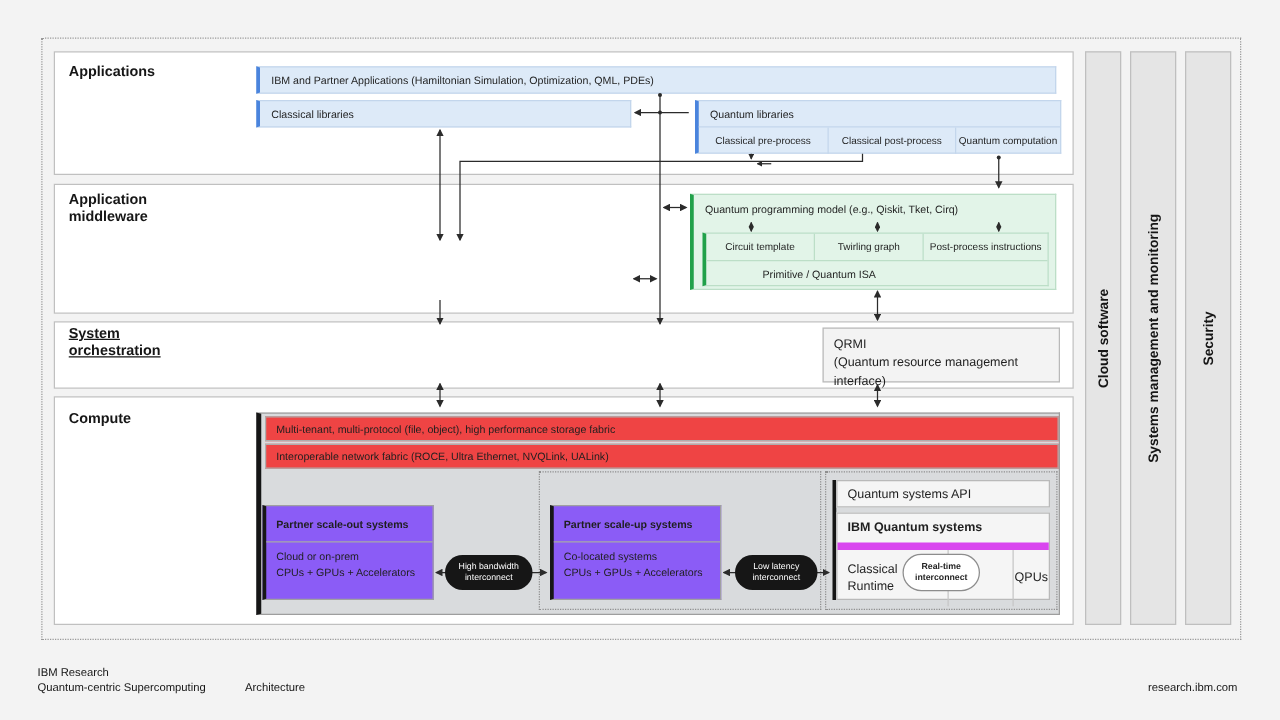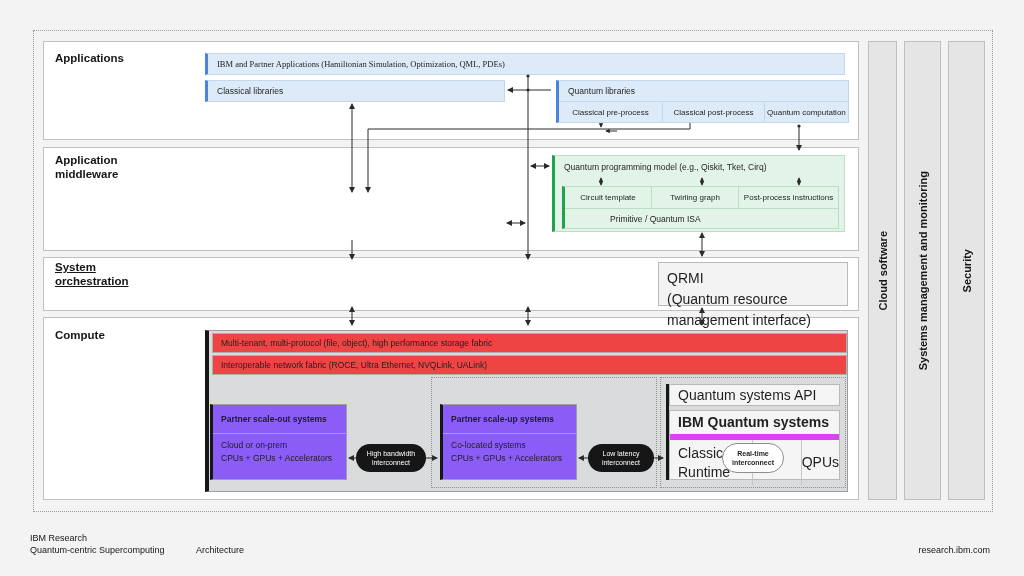--- a/index.html
+++ b/index.html
@@ -10,21 +10,21 @@
   .section{background:#ffffff;border:1px solid #c0c0c0;}
   .seclbl{font-weight:bold;font-size:11.5px;color:#161616;line-height:1.25;}
   .bluebox{background:#ddeaf8;border:1px solid #c3d6ec;border-left:3px solid #4a84dd;
            display:flex;align-items:center;padding-left:9px;font-size:8.5px;}
   .bluewrap{background:#ddeaf8;border:1px solid #c3d6ec;border-left:3px solid #4a84dd;}
   .greenwrap{background:#e2f4e8;border:1px solid #bcdec7;border-left:3px solid #21a14a;}
   .row{display:flex;align-items:center;padding-left:9px;font-size:8.5px;}
   .cellrow{display:flex;font-size:8px;}
   .cell{display:flex;align-items:center;justify-content:center;white-space:nowrap;}
   .greybox{background:#f1f1f1;border:1px solid #b9b9b9;border-left:3px solid #161616;}
-  .plainbox{background:#f3f3f3;border:1px solid #b9b9b9;font-size:14px;line-height:1.5;}
+  .plainbox{background:#f3f3f3;border:1px solid #b9b9b9;font-size:10px;line-height:1.5;}
   .compute{background:#d9dbdd;border:1px solid #9e9e9e;border-left:4px solid #161616;}
   .fabric{background:#ef4444;border:1px solid #adadad;display:flex;align-items:center;
           padding-left:8px;font-size:8.5px;}
   .dotted{border:1px dotted #8f8f8f;}
   .whitebox{background:#8b5cf6;border:1px solid #a0a0a0;border-left:3px solid #161616;font-size:8.5px;}
   .wtitle{font-weight:bold;border-bottom:1px solid #a8a8a8;display:flex;align-items:center;padding-left:8px;}
   .wbody{padding:5px 8px;line-height:1.55;}
   .pillB{background:#161616;color:#ffffff;border-radius:14px;display:flex;align-items:center;
          justify-content:center;text-align:center;font-size:7px;line-height:1.35;}
   .pillW{background:#ffffff;border:1px solid #8d8d8d;border-radius:15px;display:flex;align-items:center;
@@ -46,21 +46,21 @@
   <div class="abs section" style="left:43px;top:41px;width:816px;height:99px;"></div>
   <div class="abs section" style="left:43px;top:147px;width:816px;height:104px;"></div>
   <div class="abs section" style="left:43px;top:257px;width:816px;height:54px;"></div>
   <div class="abs section" style="left:43px;top:317px;width:816px;height:183px;"></div>
 
   <div class="abs seclbl" style="left:55px;top:51px;width:150px;">Applications</div>
   <div class="abs seclbl" style="left:55px;top:153px;width:85px;">Application middleware</div>
   <div class="abs seclbl" style="left:55px;top:260px;width:95px;text-decoration:underline;">System orchestration</div>
   <div class="abs seclbl" style="left:55px;top:328px;width:150px;">Compute</div>
 
-  <div class="abs bluebox" style="left:205px;top:53px;width:640px;height:22px;font-family:Liberation Serif, serif;">
+  <div class="abs bluebox" style="left:205px;top:53px;width:640px;height:22px;">
     <span>IBM and Partner Applications (Hamiltonian Simulation, Optimization, QML, PDEs)</span>
   </div>
   <div class="abs bluebox" style="left:205px;top:80px;width:300px;height:22px;">
     <span>Classical libraries</span>
   </div>
   <div class="abs bluewrap" style="left:556px;top:80px;width:293px;height:43px;">
     <div class="row" style="height:20px;">Quantum libraries</div>
     <div class="cellrow" style="height:21px;border-top:1px solid #c3d6ec;">
       <div class="cell" style="flex:104;">Classical pre-process</div>
       <div class="cell" style="flex:102;border-left:1px solid #c3d6ec;">Classical post-process</div>

